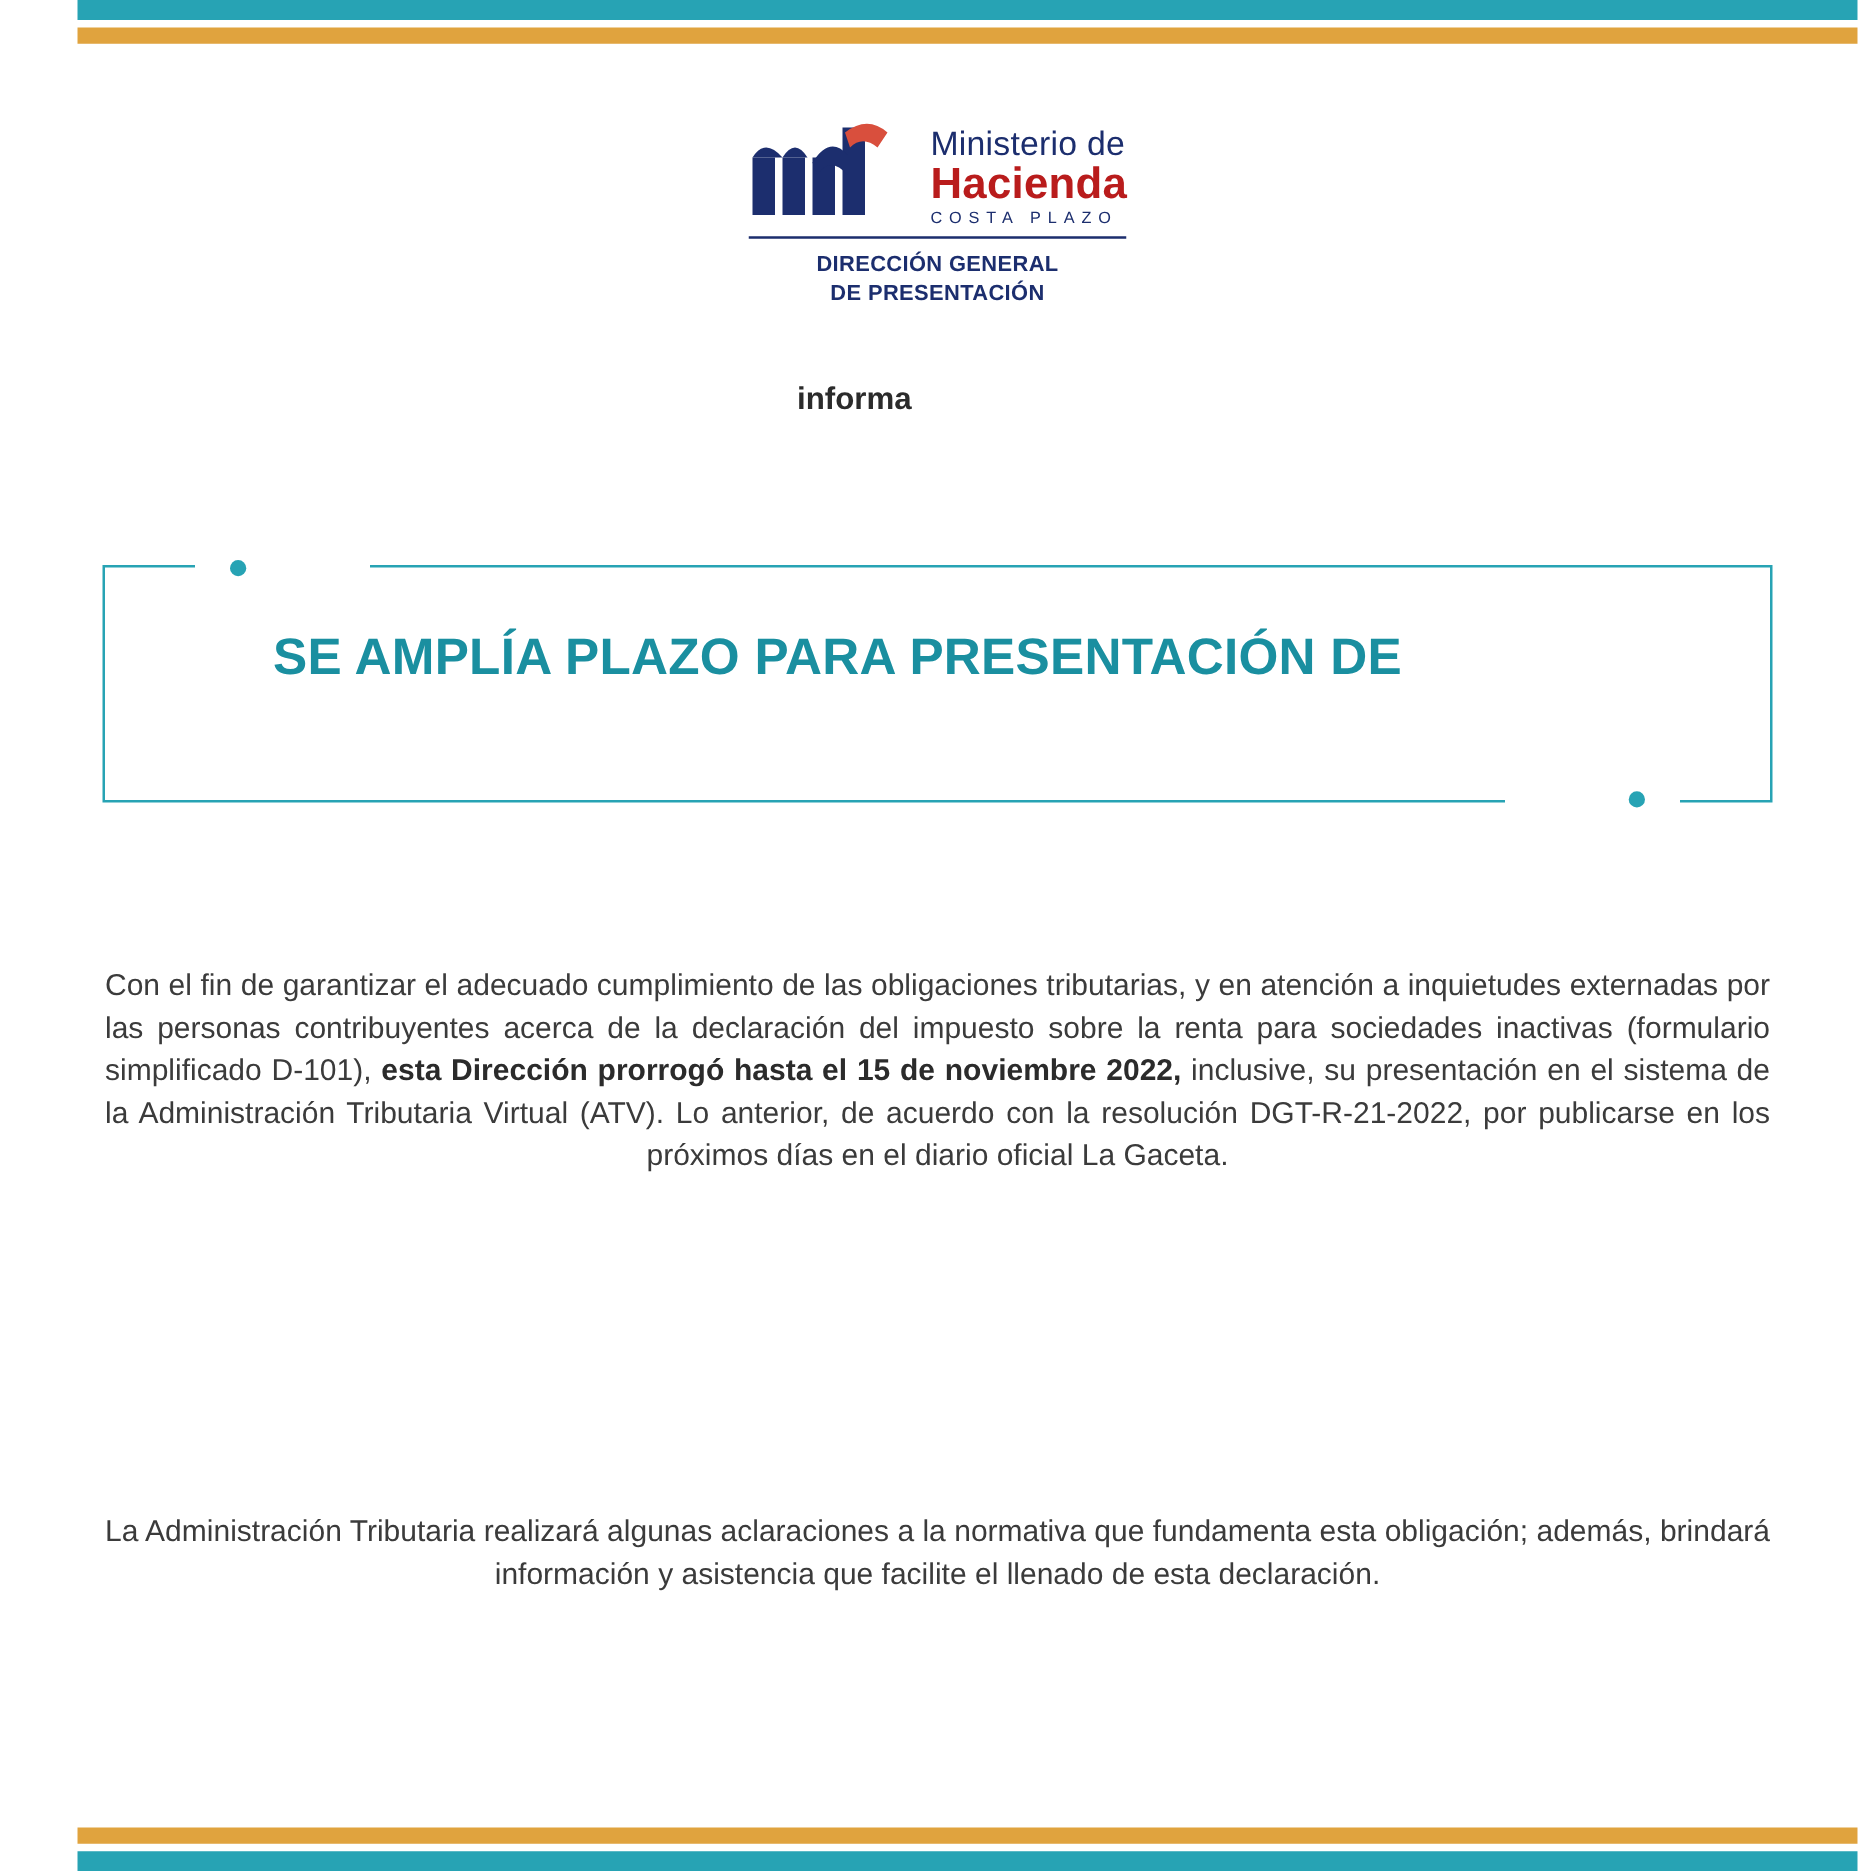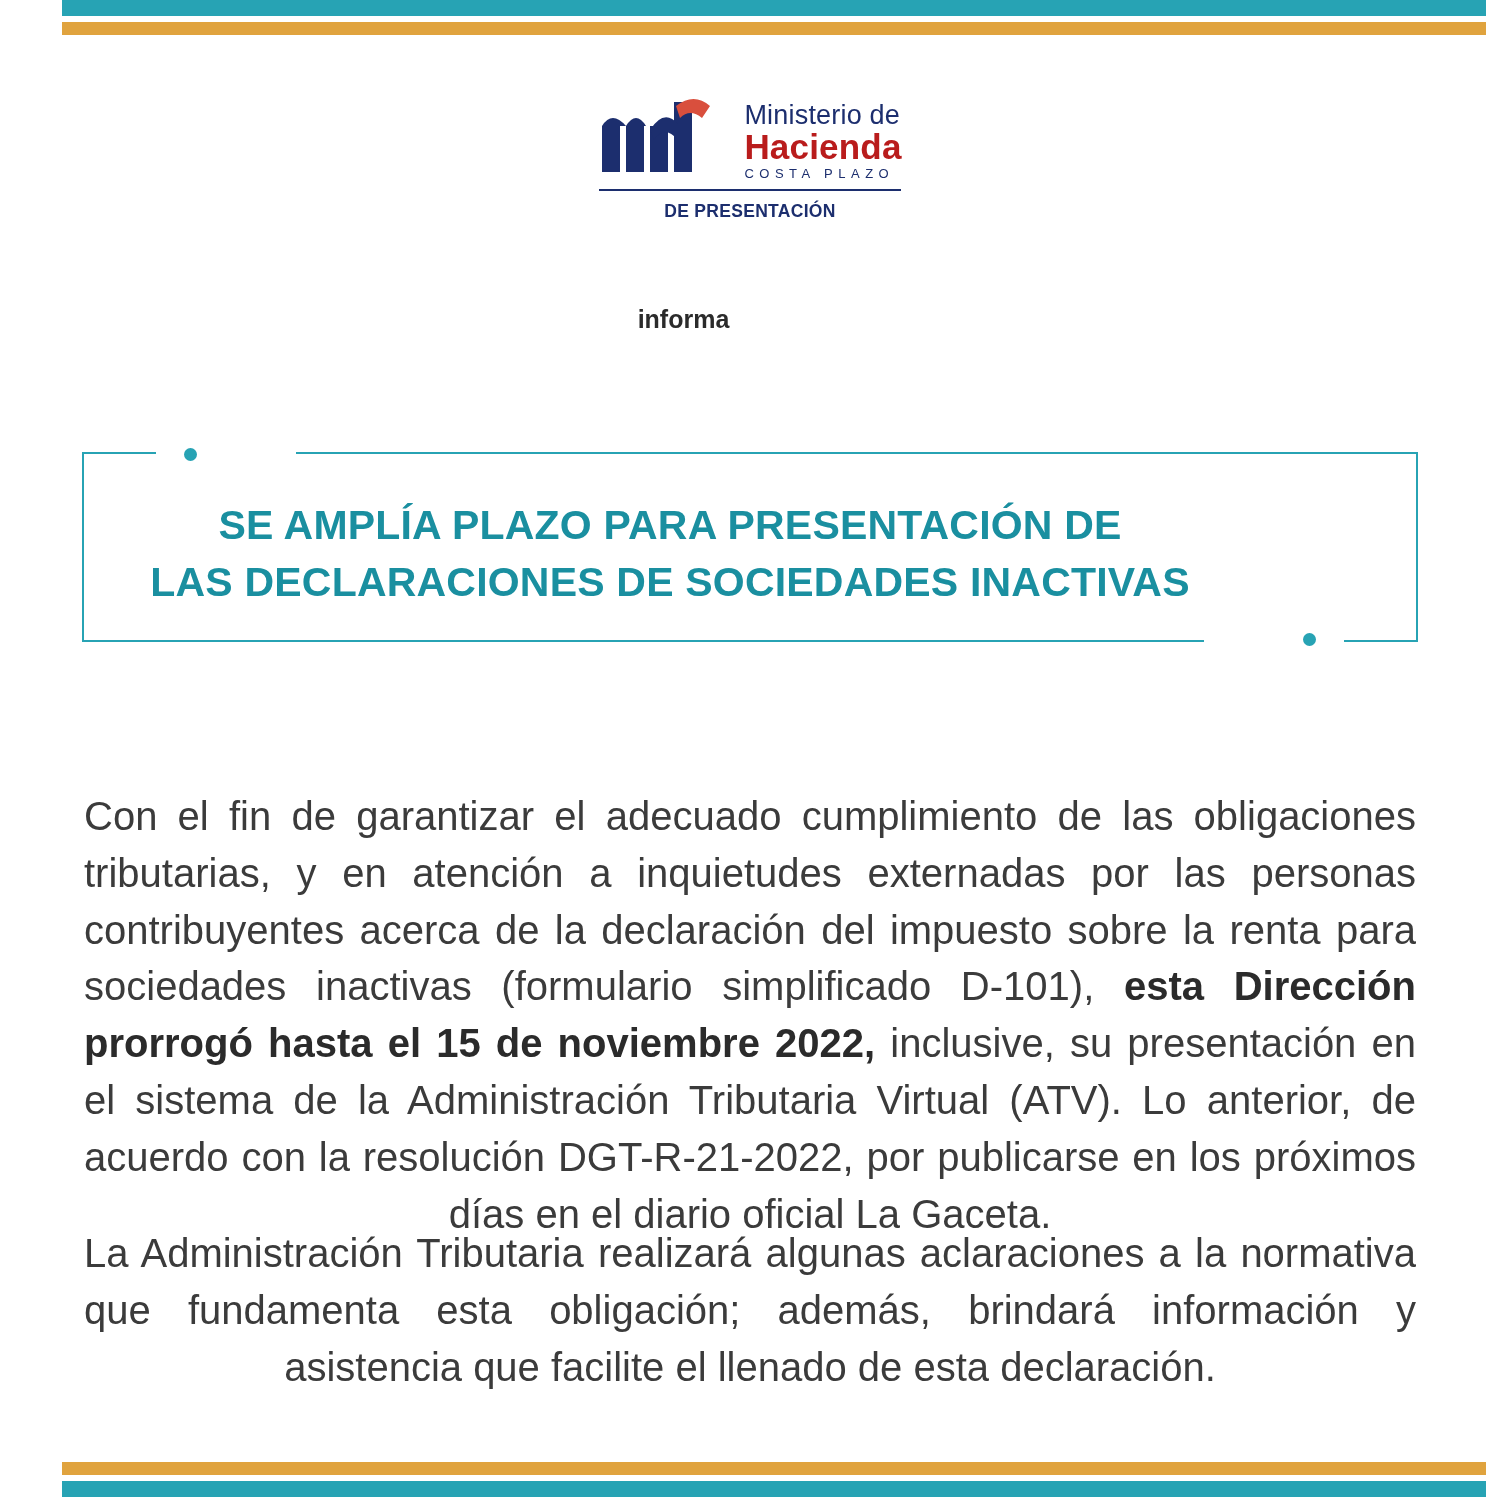--- a/index.html
+++ b/index.html
@@ -179,21 +179,21 @@
     line-height: 1.38;
     letter-spacing: .2px;
   }
 
   
   .body-copy {
     position: absolute;
     left: 84px;
     width: 1332px;
     color: #3b3b3b;
-    font-size: 40px;
+    font-size: 24px;
     line-height: 1.42;
   }
   .para-1 {
     top: 748px;
     text-align: justify;
     text-align-last: center;
   }
   .para-2 {
     top: 1185px;
     text-align: justify;
@@ -227,35 +227,35 @@
       </svg>
     </span>
     <span class="logo-text">
       <div class="l1">Ministerio de</div>
       <div class="l2">Hacienda</div>
       <div class="l3">COSTA PLAZO</div>
     </span>
   </div>
   <div class="logo-rule"></div>
   <div class="logo-sub">
+    <div>DIRECCIÓN GENERAL</div>
     <div>DE PRESENTACIÓN</div>
   </div>
 </div>
 
 <div class="informa">informa</div>
 
 <div class="title-frame">
   <div class="gap-top"></div>
   <div class="gap-bottom"></div>
   <div class="dot tl"></div>
   <div class="dot br"></div>
 </div>
 <div class="title-text">
   <div>SE AMPLÍA PLAZO PARA PRESENTACIÓN DE</div>
-  <div>LAS DECLARACIONES DE SOCIEDADES INACTIVAS</div>
 </div>
 
 <p class="body-copy para-1">
   <span>Con el fin de garantizar el adecuado cumplimiento de las obligaciones tributarias, y en atención a inquietudes externadas por las personas contribuyentes acerca de la declaración del impuesto sobre la renta para sociedades inactivas (formulario simplificado D-101), </span><b>esta Dirección prorrogó hasta el 15 de noviembre 2022,</b><span> inclusive, su presentación en el sistema de la Administración Tributaria Virtual (ATV). Lo anterior, de acuerdo con la resolución DGT-R-21-2022, por publicarse en los próximos días en el diario oficial La Gaceta.</span>
 </p>
 
 <p class="body-copy para-2">La Administración Tributaria realizará algunas aclaraciones a la normativa que fundamenta esta obligación; además, brindará información y asistencia que facilite el llenado de esta declaración.</p>
 
 <div class="band bottom">
   <div class="teal-strip"></div>

